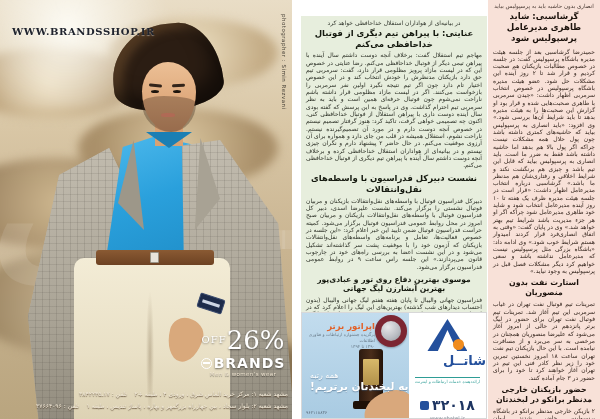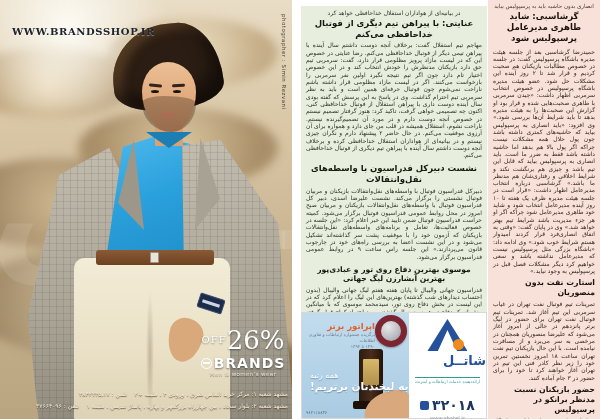--- a/index.html
+++ b/index.html
@@ -82,21 +82,21 @@
   .brand-row { margin-top:3px; font-weight:bold; font-size:14px; letter-spacing:1px; line-height:1;
     text-shadow:0 1px 2px rgba(0,0,0,.5); display:flex; align-items:center; justify-content:center; gap:2px; }
   .brand-circle { display:inline-block; width:11px; height:11px; border:1.6px solid #fff; border-radius:50%;
     position:relative; }
   .brand-circle::after { content:""; position:absolute; left:1px; right:1px; top:3.6px; height:1.6px; background:#fff; }
   .brand-tag { font-size:5.5px; color:#f3e8d4; letter-spacing:.4px; margin-top:1px;
     text-shadow:0 1px 1px rgba(0,0,0,.5); }
   .addr { position:absolute; right:4px; bottom:8px; width:284px; direction:rtl; text-align:right;
     font-size:6px; line-height:1.9; color:#f6eedd; text-shadow:0 1px 1px rgba(60,40,20,.8); }
   
-  .mid-col { position:absolute; left:301px; top:6px; width:186px; height:309px; background:#e7eedd;
+  .mid-col { position:absolute; left:301px; top:16px; width:186px; height:309px; background:#e7eedd;
     direction:rtl; padding:3px 5px 0 5px; }
   .kicker { font-size:6px; color:#33382e; text-align:center; line-height:1.2; }
   .headline { font-weight:bold; color:#15190f; text-align:center; font-size:8.5px; line-height:1.25;
     margin:2px 0 2px; }
   .headline.small { font-size:7.6px; }
   .body-txt { font-size:6px; line-height:1.22; color:#2c3026; text-align:justify; }
   .ads-row { display:flex; direction:ltr; gap:5px; margin-top:4px; align-items:flex-start; }
   .ad-aerobic { width:77px; height:47px; margin-top:4px; background:#fcf4d7; border:1px solid #c9a25a;
     outline:1px solid #e3d4a6; text-align:center; direction:rtl; padding-top:5px; }
   .ad-aerobic .a1 { color:#cf2318; font-weight:bold; font-size:6.4px; }
@@ -158,21 +158,21 @@
   .sh-phone-ic { width:9px; height:9px; background:#24509c; border-radius:2px; }
   .sh-phone { color:#1d3461; font-weight:bold; font-size:14px; letter-spacing:1px; }
   .sh-url { color:#8a949e; font-size:5.2px; margin-top:2px; }
   
   .right-col { position:absolute; left:488px; top:0; width:112px; height:419px; background:#f8e1d8;
     direction:rtl; padding:3px 5px; overflow:hidden; }
   .r-kicker { font-size:5.6px; color:#4a3b34; text-align:center; }
   .r-headline { font-weight:bold; font-size:8.6px; color:#1c120c; text-align:center; line-height:1.3;
     margin:2px 0 3px; }
   .r-body { font-size:6px; line-height:1.22; color:#33241c; text-align:justify; }
-  .r-sub { font-weight:bold; font-size:7.8px; color:#1c120c; text-align:right; line-height:1.3;
+  .r-sub { font-weight:bold; font-size:7.8px; color:#1c120c; text-align:center; line-height:1.3;
     margin:4px 0 2px; }
 </style>
 </head>
 <body>
 
 <div class="page">
 
   <div class="brands-ad">
     <div class="photo-bg">
       <div class="log l1"></div>
@@ -290,17 +290,17 @@
       <div class="sh-url">www.shatel.ir</div>
     </div>
   </div>
 
   <div class="right-col">
     <div class="r-kicker">انصاری بدون حاشیه باید به پرسپولیس بیاید</div>
     <div class="r-headline">گرشاسبی: شاید طاهری مدیرعامل پرسپولیس شود</div>
     <div class="r-body">حمیدرضا گرشاسبی بعد از جلسه هیئت مدیره باشگاه پرسپولیس گفت: در جلسه در خصوص مطالبات بازیکنان هم صحبت کردیم و قرار شد تا ۲ روز آینده این مشکلات حل شود. عضو هیئت مدیره باشگاه پرسپولیس در خصوص انتخاب سرمربی اظهار داشت: «چیدن سرمربی با طاهری صحبت‌هایی شده و قرار بود او گزارش این صحبت‌ها را به هیئت مدیره بدهد تا باید شرایط آن‌ها بررسی شود.» وی افزود: «باید انصاری به پرسپولیس بیاید که حاشیه‌های کمتری داشته باشد چون پول حلال همه مشکلات نیست چراکه اگر پول بالا هم بدهد اما حاشیه داشته باشد فقط به ضرر ما است. باید انصاری به پرسپولیس بیاید که قابل این تیم باشد و چیزی هم برنگشت نکند و شرایط اخلاقی و رفتاری‌شان هم مدنظر ما باشد.» گرشاسبی درباره انتخاب مدیرعامل اظهار داشت: «قرار است در جلسه هیئت مدیره ظرف یک هفته تا ۱۰ روز آینده مدیرعامل انتخاب شود و شاید خود طاهری مدیرعامل شود چراکه اگر او هر جزء مدیریت باشد شرایط تیم بهتر خواهد شد.» وی در پایان گفت: «وقتی به اتفاق انصاری‌فرد قرار کردند امیدوار هستم شرایط خوب شود.» وی ادامه داد: «باشگاه بزرگی مثل پرسپولیس نیست که مدیرعامل نداشته باشد و سعی خواهیم کرد دیگر مشکلات فصل قبل در پرسپولیس به وجود نیاید.»</div>
     <div class="r-sub">استارت نفت بدون منصوریان</div>
     <div class="r-body">تمرینات تیم فوتبال نفت تهران در غیاب سرمربی این تیم آغاز شد. تمرینات تیم فوتبال نفت تهران برای حضور در لیگ برتر پانزدهم در حالی از امروز آغاز می‌شود که علیرضا منصوریان همچنان در مرخصی به سر می‌برد و از مسافرت نیامده است. با این حال بازیکنان تیم نفت تهران ساعت ۱۸ امروز نخستین تمرین خود را زیر نظر کادر فنی این تیم در تهران آغاز خواهند کرد تا خود را برای حضور در ۳ جام آماده کنند.</div>
-    <div class="r-sub">حضور بازیکنان نسبت مدنظر برانکو در پرسپولیس</div>
+    <div class="r-sub">حضور بازیکنان خارجی مدنظر برانکو در لبخندتان</div>
     <div class="r-body">۲ بازیکن خارجی مدنظر برانکو در باشگاه پرسپولیس حاضر شدند. ایوان کریستانوویچ و لوکا ماریچ بازیکنان اهل کرواسی مدنظر برانکو ایوانکوویچ که با هماهنگی به تهران آمده‌اند ساعت ۱۶ به همراه مدیربرنامه‌های خود در ساختمان این باشگاه حاضر شدند. کریستانوویچ در خط حمله بازی می‌کند و ماریچ مدافع فصل گذشته تیم روزیتای لهستان است که قرار است بعد از مذاکره با طاهری، در تست پزشکی باشگاه پرسپولیس شرکت کند.</div>
   </div>
 
 </div>
 
 </body></html>

